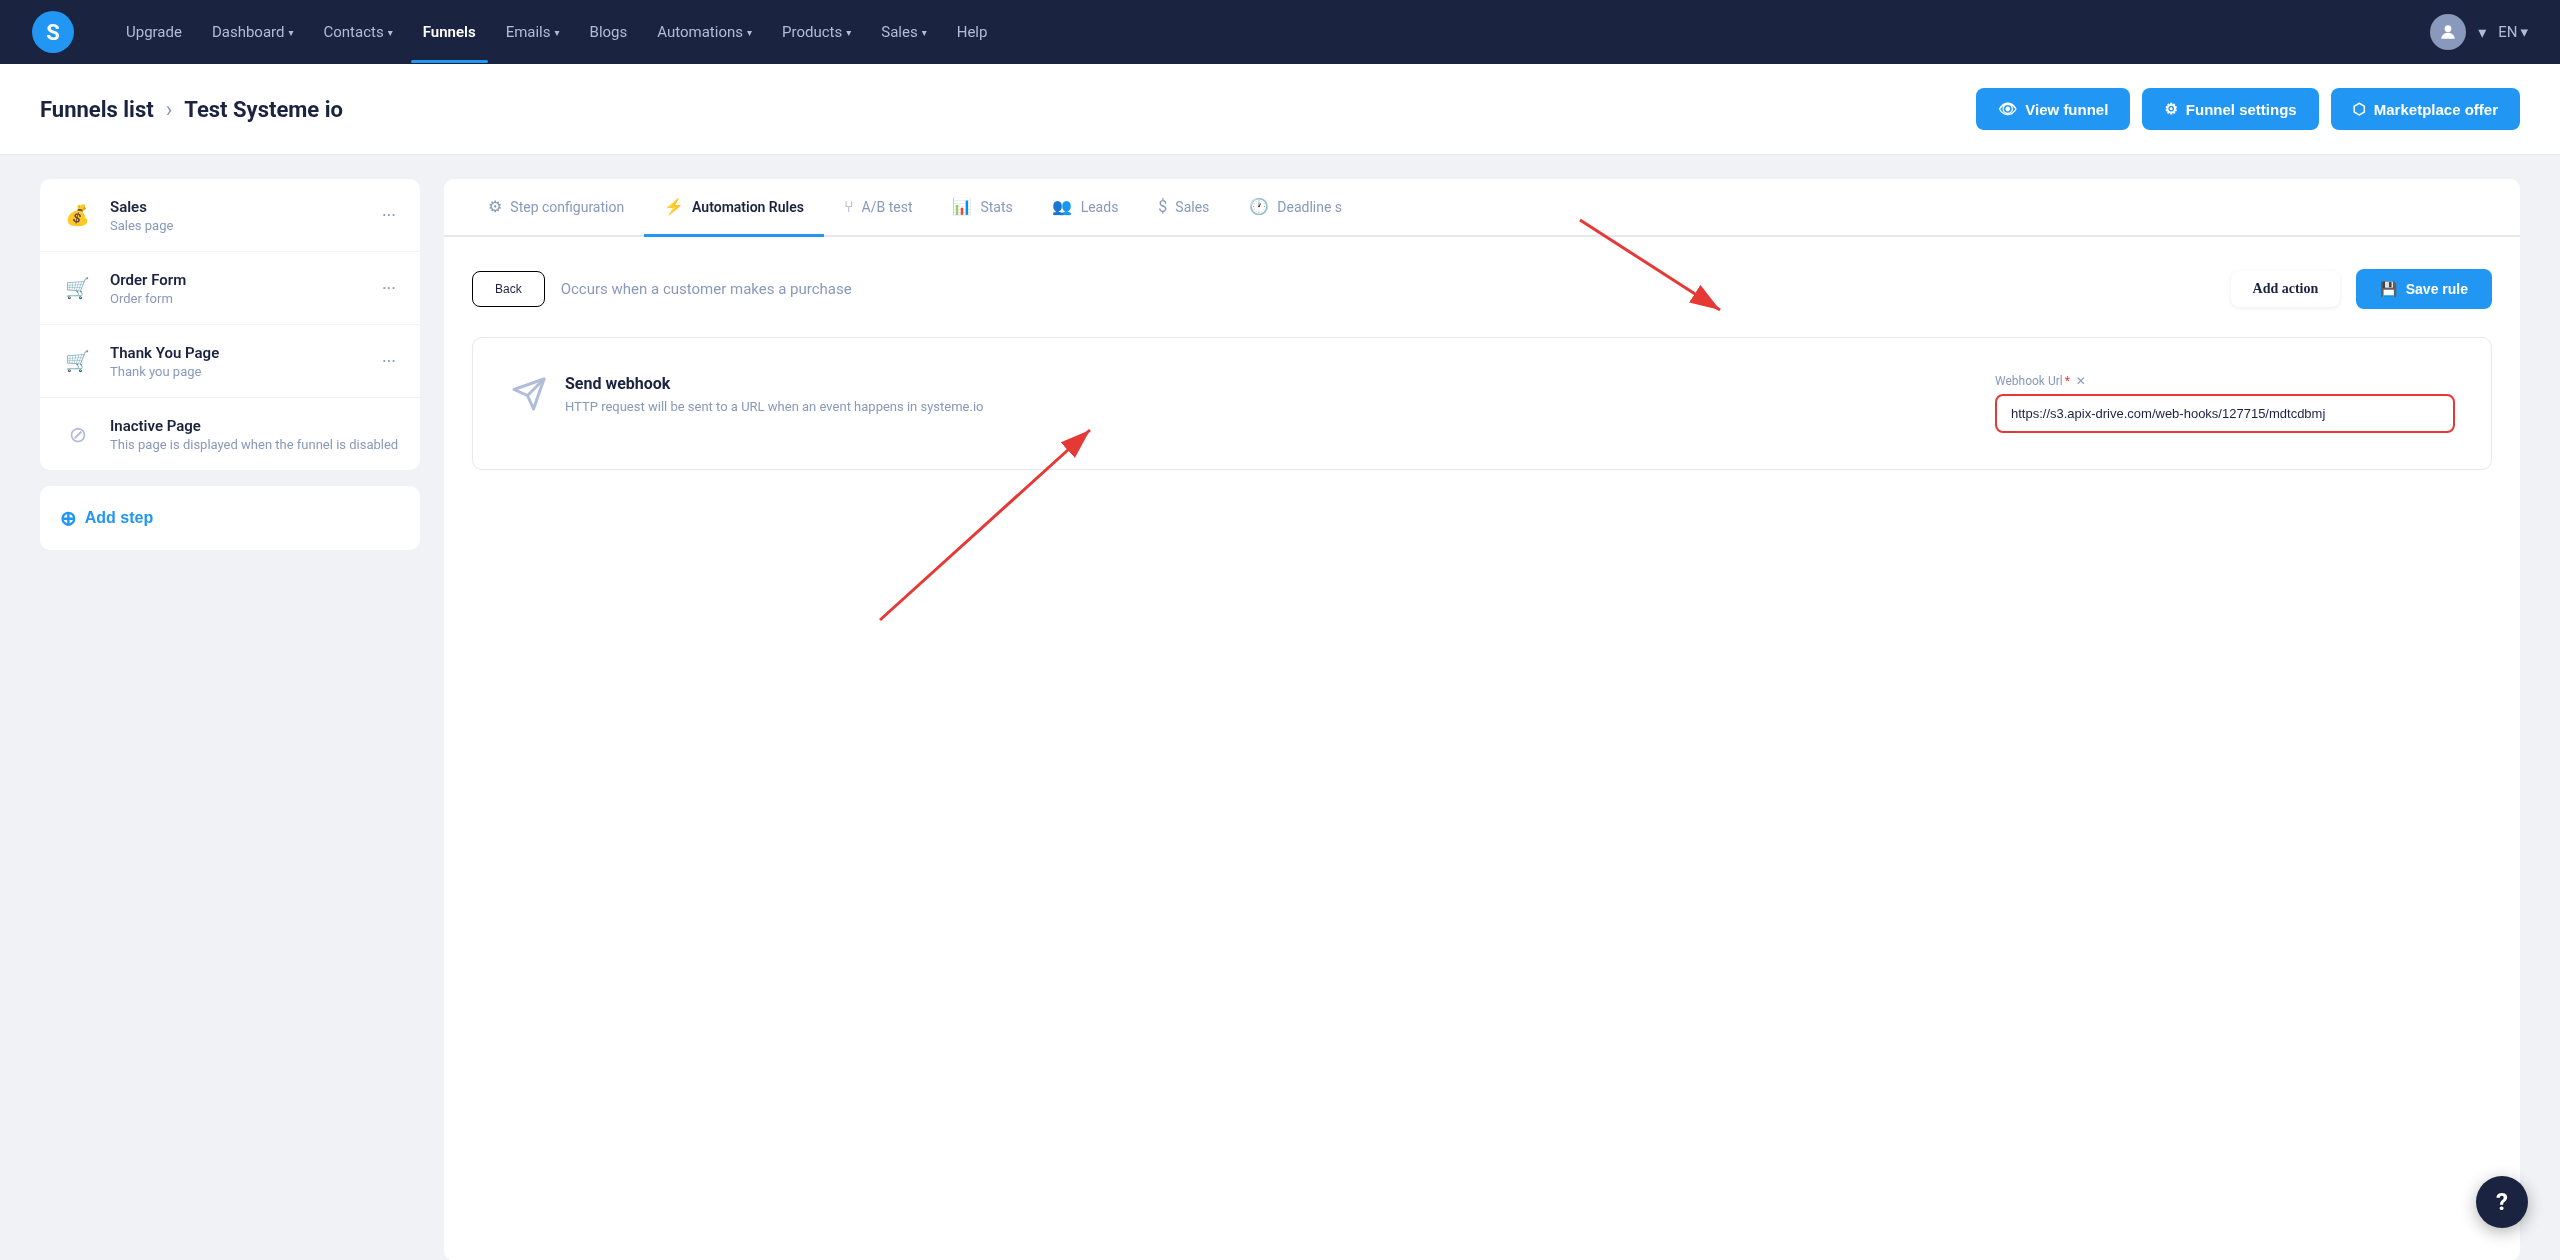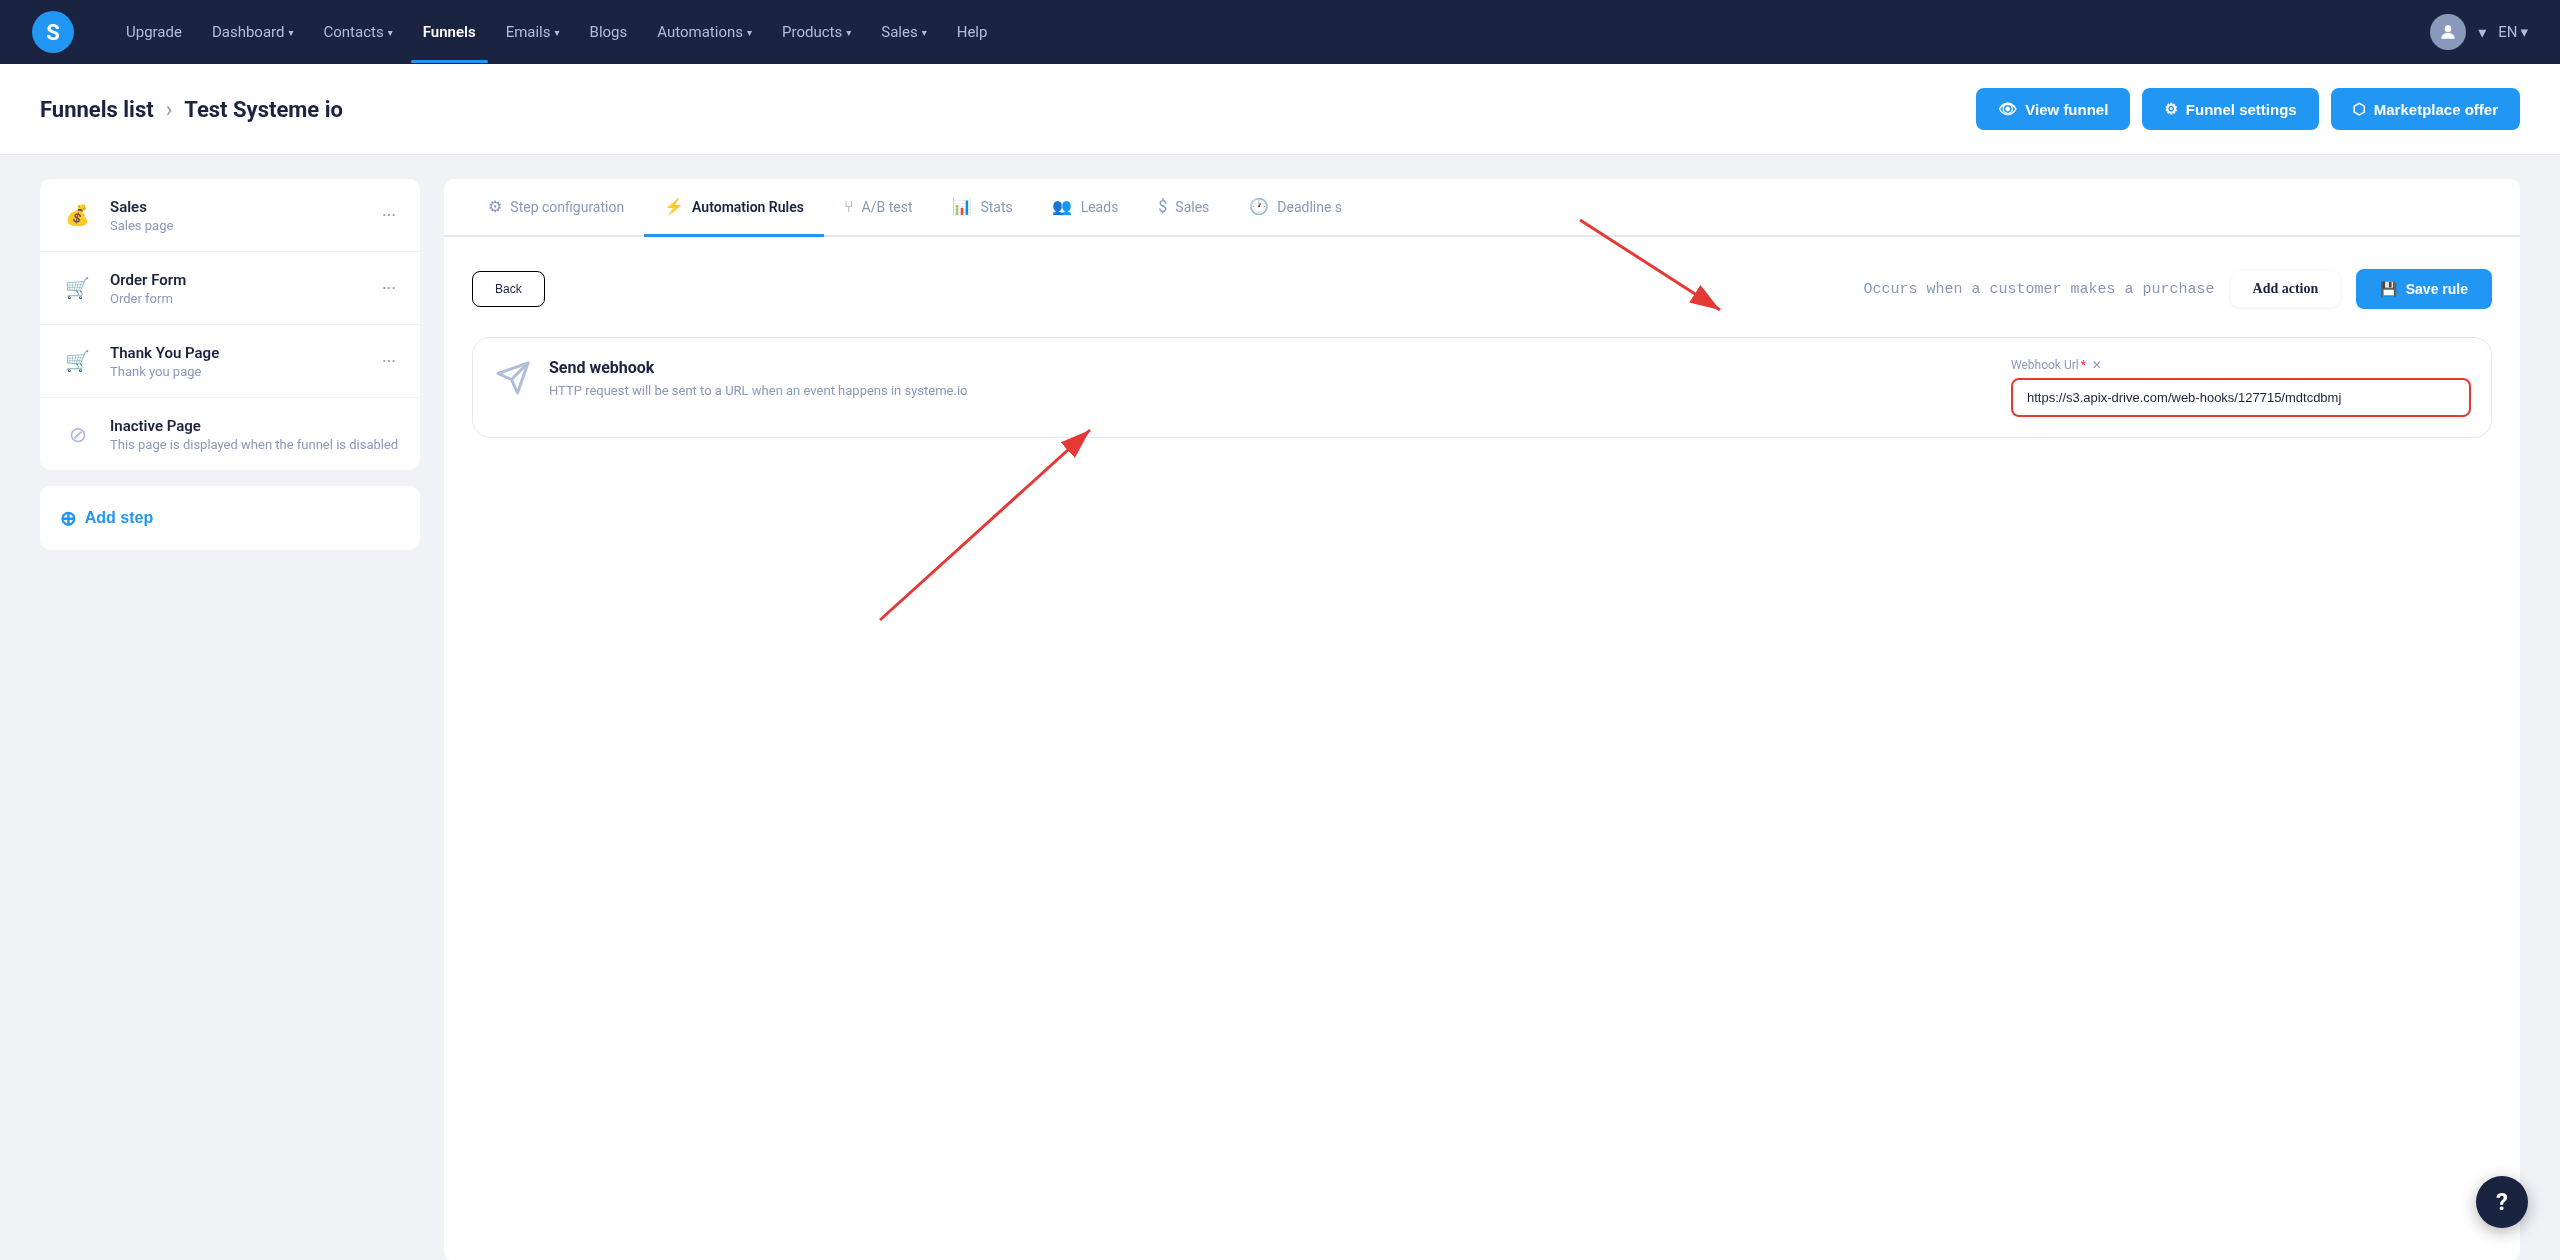--- a/index.html
+++ b/index.html
@@ -194,24 +194,23 @@
     .btn-back {
       padding: 10px 22px;
       border: 1px solid #000000;
       border-radius: 8px;
       background: white;
       font-size: 12px; font-weight: 500; color: #1a2340;
       cursor: pointer;
     }
     .rule-description {
       flex: 1;
-      text-align: right;
+      text-align: left;
       color: #8899bb;
       font-size: 15px;
-      font-family: Liberation Mono, monospace;
     }
     .btn-add-action {
       padding: 10px 22px;
       border: none;
       border-radius: 8px;
       background: white;
       font-size: 14px; font-weight: 600; color: #1a2340;
       cursor: pointer;
       box-shadow: 0 1px 4px rgba(0,0,0,0.08);
       font-family: Liberation Serif, serif;
@@ -224,23 +223,23 @@
       font-size: 14px; font-weight: 600; color: white;
       cursor: pointer;
       display: flex; align-items: center; gap: 8px;
     }
 
     
     .webhook-card {
       display: flex;
       align-items: flex-start;
       gap: 16px;
-      padding: 20px;
+      padding: 36px;
       border: 1px solid #e5e8ef;
-      border-radius: 18px;
+      border-radius: 10px;
       background: white;
     }
     .webhook-send-icon {
       width: 40px; height: 40px;
       color: #b0bdd8; font-size: 28px;
       flex-shrink: 0; display: flex; align-items: center; justify-content: center;
     }
     .webhook-info { flex: 1; }
     .webhook-title { font-size: 16px; font-weight: 700; color: #1a2340; margin-bottom: 4px; }
     .webhook-desc { font-size: 13px; color: #8899bb; line-height: 1.5; }

